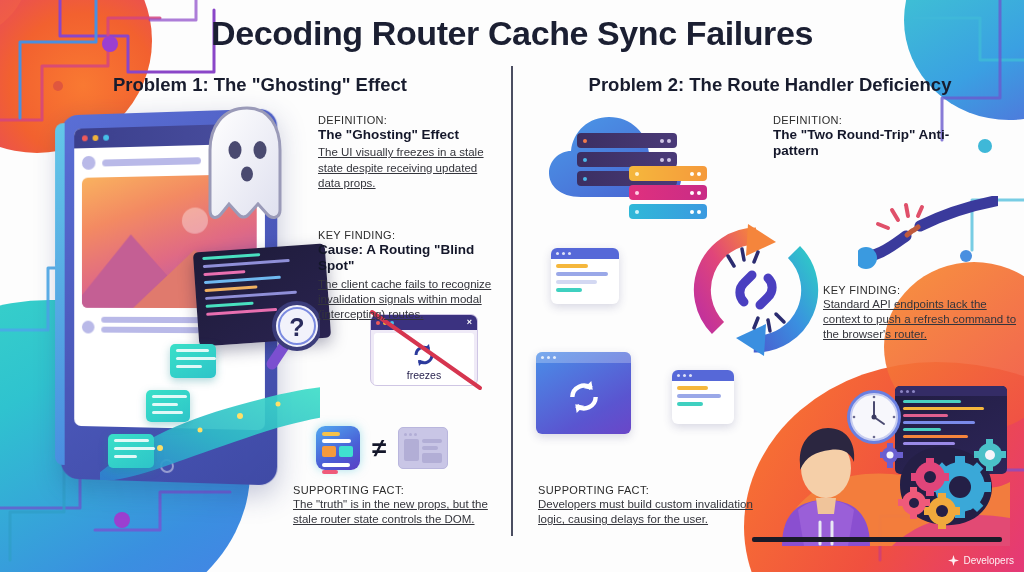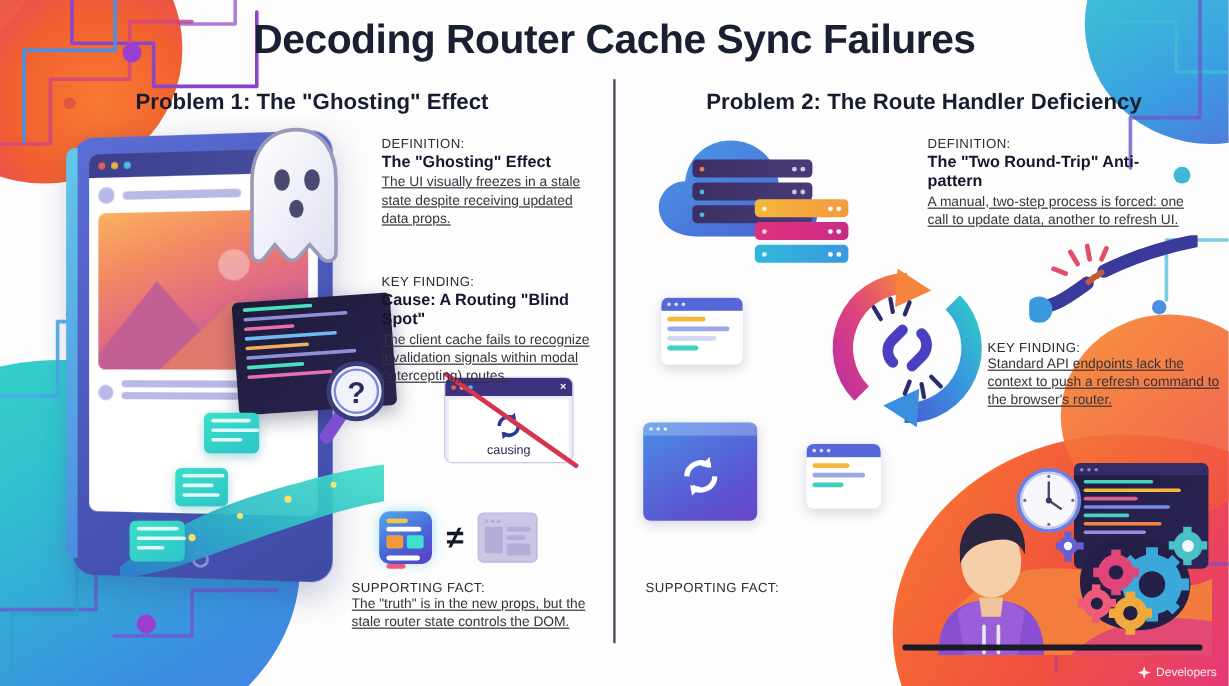--- a/index.html
+++ b/index.html
@@ -386,21 +386,21 @@
         <i style="background:#46c0e8"></i>
       <span class="x">×</span>
     </div>
     <div class="inner">
       <svg width="26" height="26" viewBox="0 0 26 26">
         <path d="M5 13 a8 8 0 0 1 13-6" fill="none" stroke="#2b3a9c" stroke-width="3"></path>
         <path d="M21 13 a8 8 0 0 1 -13 6" fill="none" stroke="#2b3a9c" stroke-width="3"></path>
         <path d="M18 2 l1 6 l-6 -1 z" fill="#2b3a9c"></path>
         <path d="M8 24 l-1 -6 l6 1 z" fill="#2b3a9c"></path>
       </svg>
-      <div class="rlabel">causing</div>
+      <div class="rlabel">freezes</div>
     </div>
   </div>
   <svg class="slash" viewBox="0 0 128 88">
     <line x1="10" y1="6" x2="118" y2="82" stroke="#d6354f" stroke-width="4" stroke-linecap="round"></line>
   </svg>
 
   <div class="neq-wrap">
     <div class="card-color">
       <span style="width:56%;background:#f5c24a"></span>
       <span style="width:92%;background:#ffffff"></span>
@@ -705,28 +705,28 @@
     <div class="body">The client cache fails to recognize invalidation signals within modal (intercepting) routes.</div>
   </div>
   <div class="tb tb-l-sup">
     <div class="kicker">SUPPORTING FACT:</div>
     <div class="body">The "truth" is in the new props, but the stale router state controls the DOM.</div>
   </div>
 
   <div class="tb tb-r-def">
     <div class="kicker">DEFINITION:</div>
     <div class="head">The "Two Round-Trip" Anti-pattern</div>
-    <div class="body">A manual, two-step process is forced: one call to update data, another to refresh UI.</div>
   </div>
   <div class="tb tb-r-key">
     <div class="kicker">KEY FINDING:</div>
     <div class="body">Standard API endpoints lack the context to push a refresh command to the browser's router.</div>
   </div>
   <div class="tb tb-r-sup">
     <div class="kicker">SUPPORTING FACT:</div>
+    <div class="body">Developers must build custom invalidation logic, causing delays for the user.</div>
   </div>
 
   <div class="watermark">
     <svg width="11" height="11" viewBox="0 0 12 12">
       <path d="M6 0 L7.4 4.6 L12 6 L7.4 7.4 L6 12 L4.6 7.4 L0 6 L4.6 4.6 Z" fill="rgba(255,255,255,.92)"></path>
     </svg>
     <span>Developers</span>
   </div>
 
 </div>

